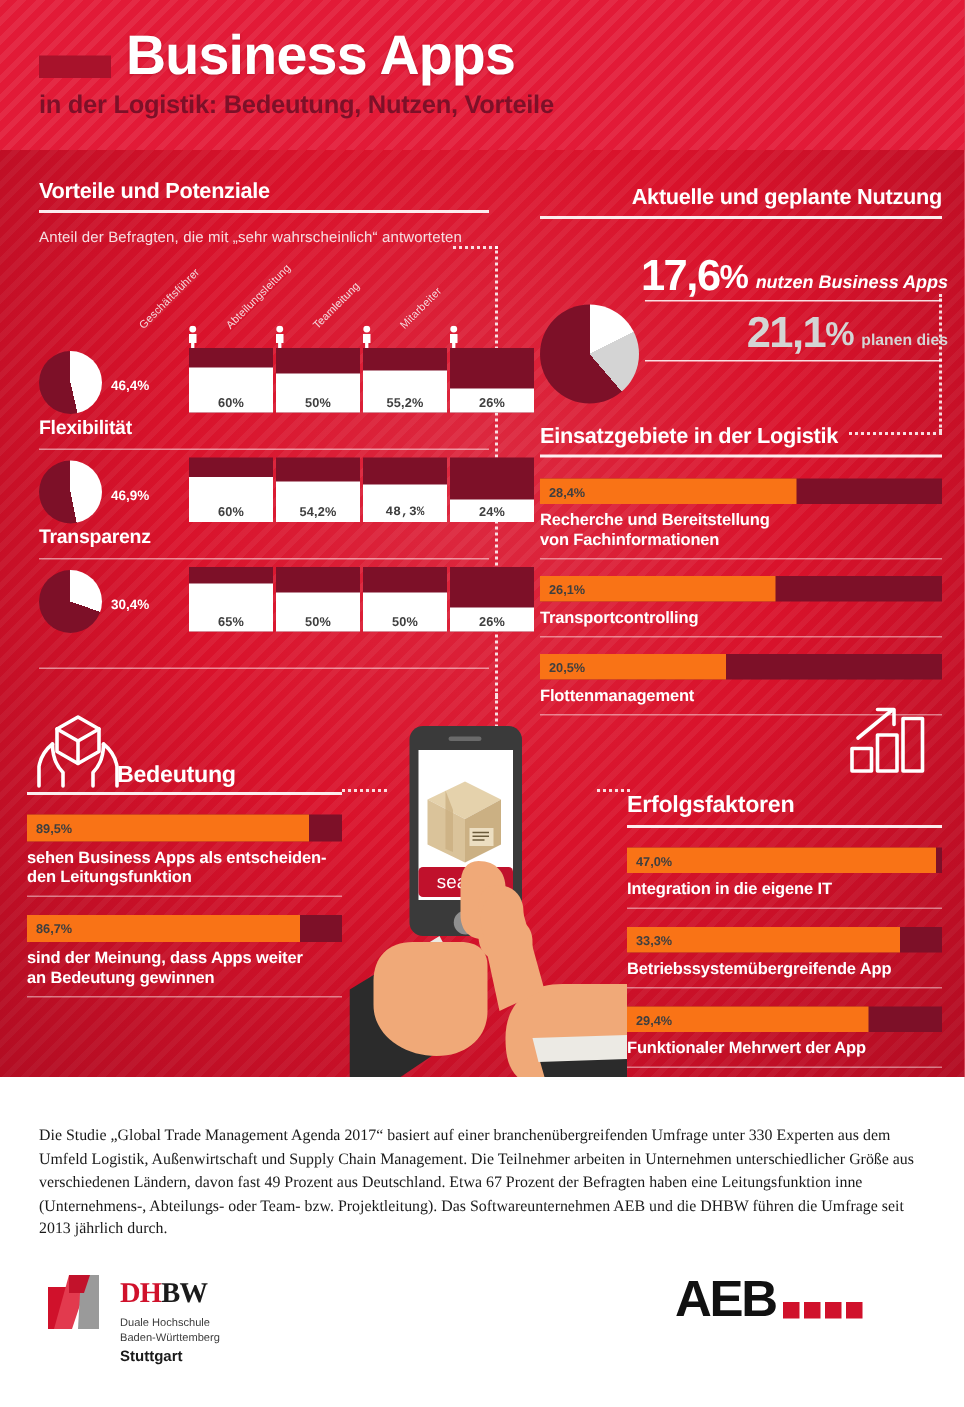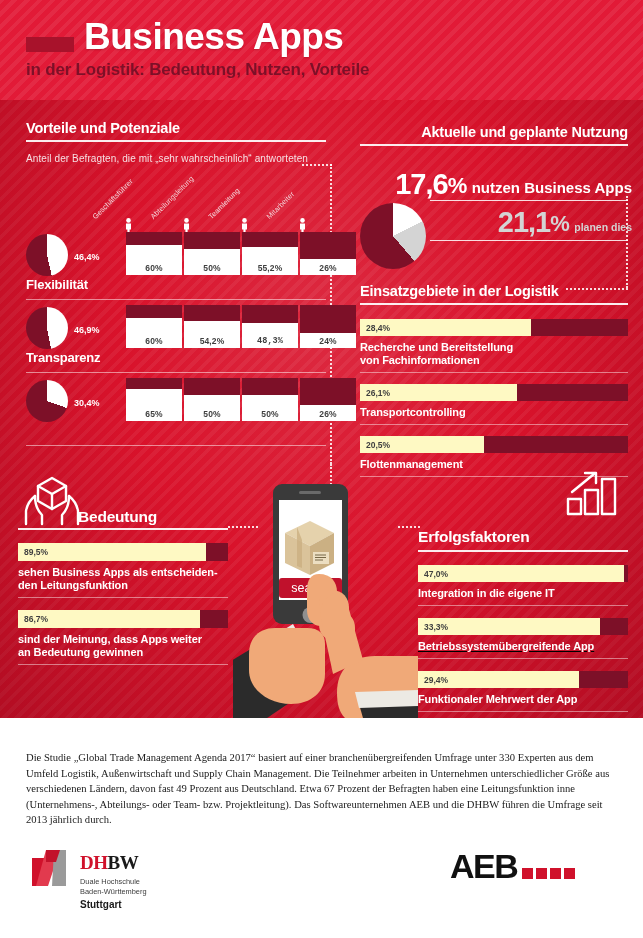--- a/index.html
+++ b/index.html
@@ -119,38 +119,38 @@
   #nutzung{ position:absolute; left:360px; top:124px; width:268px; text-align:right; }
   .bigpie{
     position:absolute; left:360px; top:203px; width:66px; height:66px; border-radius:50%;
   }
   .stat1{
     position:absolute; left:392px; top:168px; width:240px;
     text-align:right; white-space:nowrap;
   }
   .stat1 .num{ color:#fff; font-size:29px; font-weight:bold; letter-spacing:-1px; vertical-align:-1px;}
   .stat1 .unit{ color:#fff; font-size:22px; font-weight:bold; }
-  .stat1 .cap{ color:#fff; font-size:15px; font-weight:bold; }
+  .stat1 .cap{ color:#fff; font-size:12px; font-weight:bold;font-style:italic; }
   .stat2{
     position:absolute; left:392px; top:206px; width:240px;
     text-align:right; white-space:nowrap;
   }
   .stat2 .num{ color:#d4d4d4; font-size:29px; font-weight:bold; letter-spacing:-1px; vertical-align:-1px;}
   .stat2 .unit{ color:#d4d4d4; font-size:22px; font-weight:bold; }
   .stat2 .cap{ color:#d4d4d4; font-size:10.5px; font-weight:bold; }
   .statline{ position:absolute; height:1px; background:rgba(255,255,255,.85); }
 
   
   .barlist-row{ position:relative; }
   .hbar{
     position:relative; height:17px; background:#7d1028; width:100%;
   }
   .hbar .white{
     position:absolute; left:0; top:0; height:100%;
-    background:#fef9c3; display:flex; align-items:center;
+    background:#f97316; display:flex; align-items:center;
   }
   .hbar .white span{
     color:#3f3f3f; font-size:8.5px; font-weight:bold; padding-left:6px; white-space:nowrap;
   }
   .barlabel{
     color:#fff; font-size:11px; font-weight:bold; letter-spacing:-0.1px;
     margin-top:5px; line-height:13px;
   }
   .barlist-row .sep{ height:1px; background:rgba(255,255,255,.45); margin-top:5px; }
 
@@ -445,21 +445,21 @@
           <div class="hbar" style="height:17px;">
             <div class="white" style="width:98%;">
               <span>47,0%</span>
             </div>
           </div>
           <div class="barlabel">
             <div>Integration in die eigene IT</div>
           </div>
           <div class="sep"></div>
         </div>
-        <div class="barlist-row" style="margin-bottom:12px;text-decoration:underline;">
+        <div class="barlist-row" style="margin-bottom:12px;">
           <div class="hbar" style="height:17px;">
             <div class="white" style="width:86.58%;">
               <span>33,3%</span>
             </div>
           </div>
           <div class="barlabel">
             <div>Betriebssystemübergreifende App</div>
           </div>
           <div class="sep"></div>
         </div>

